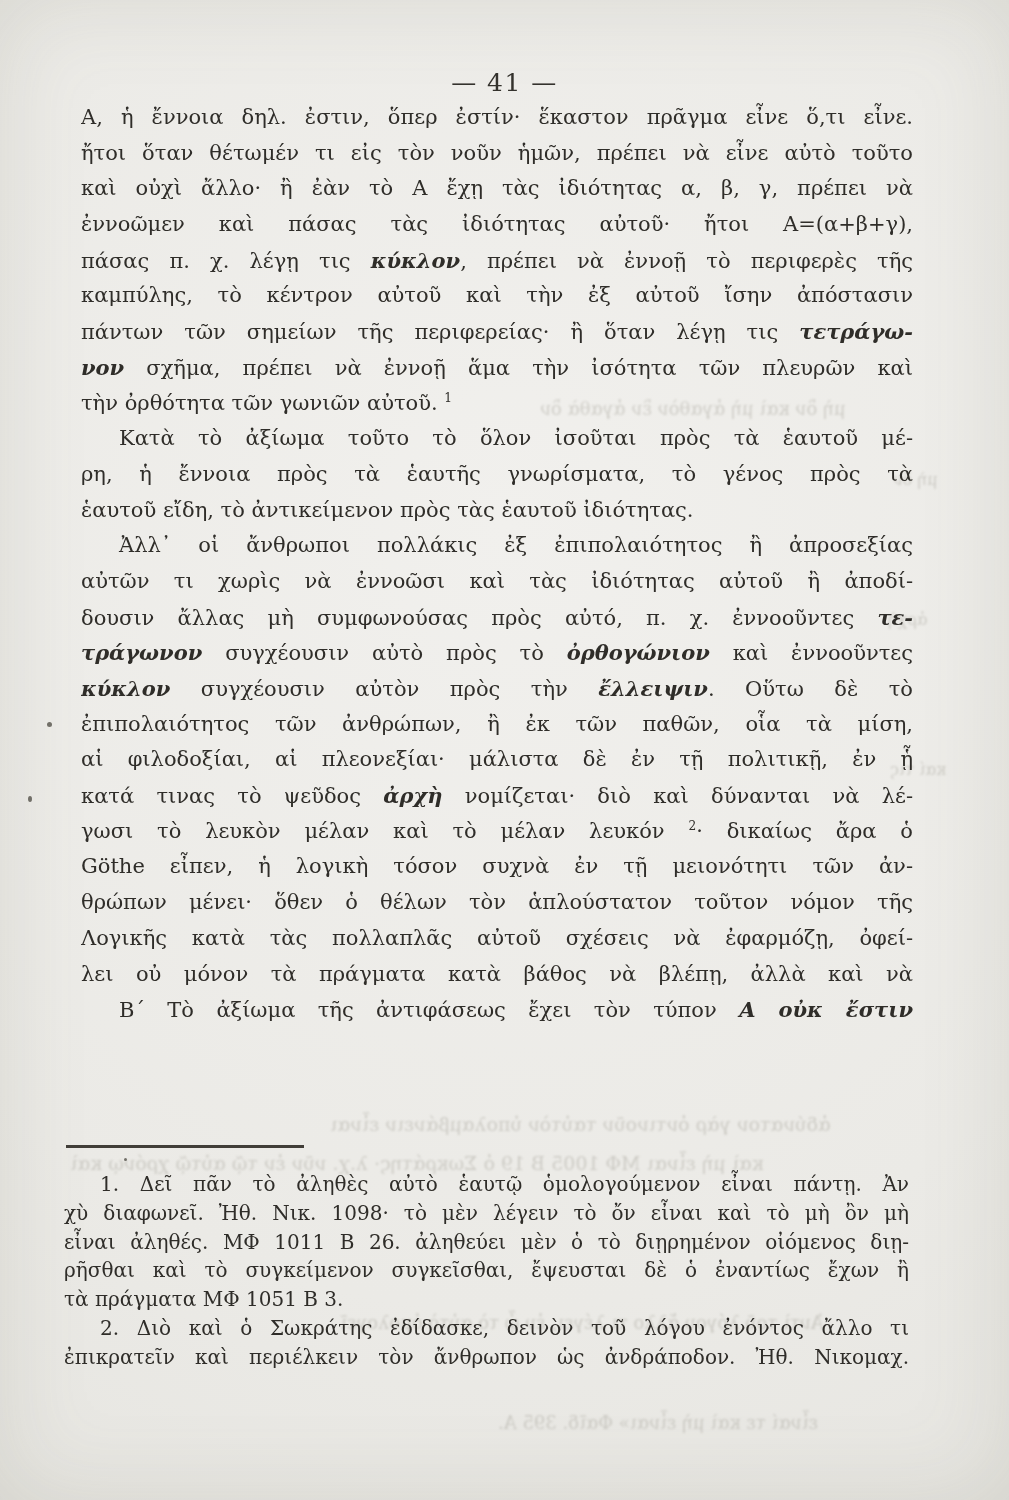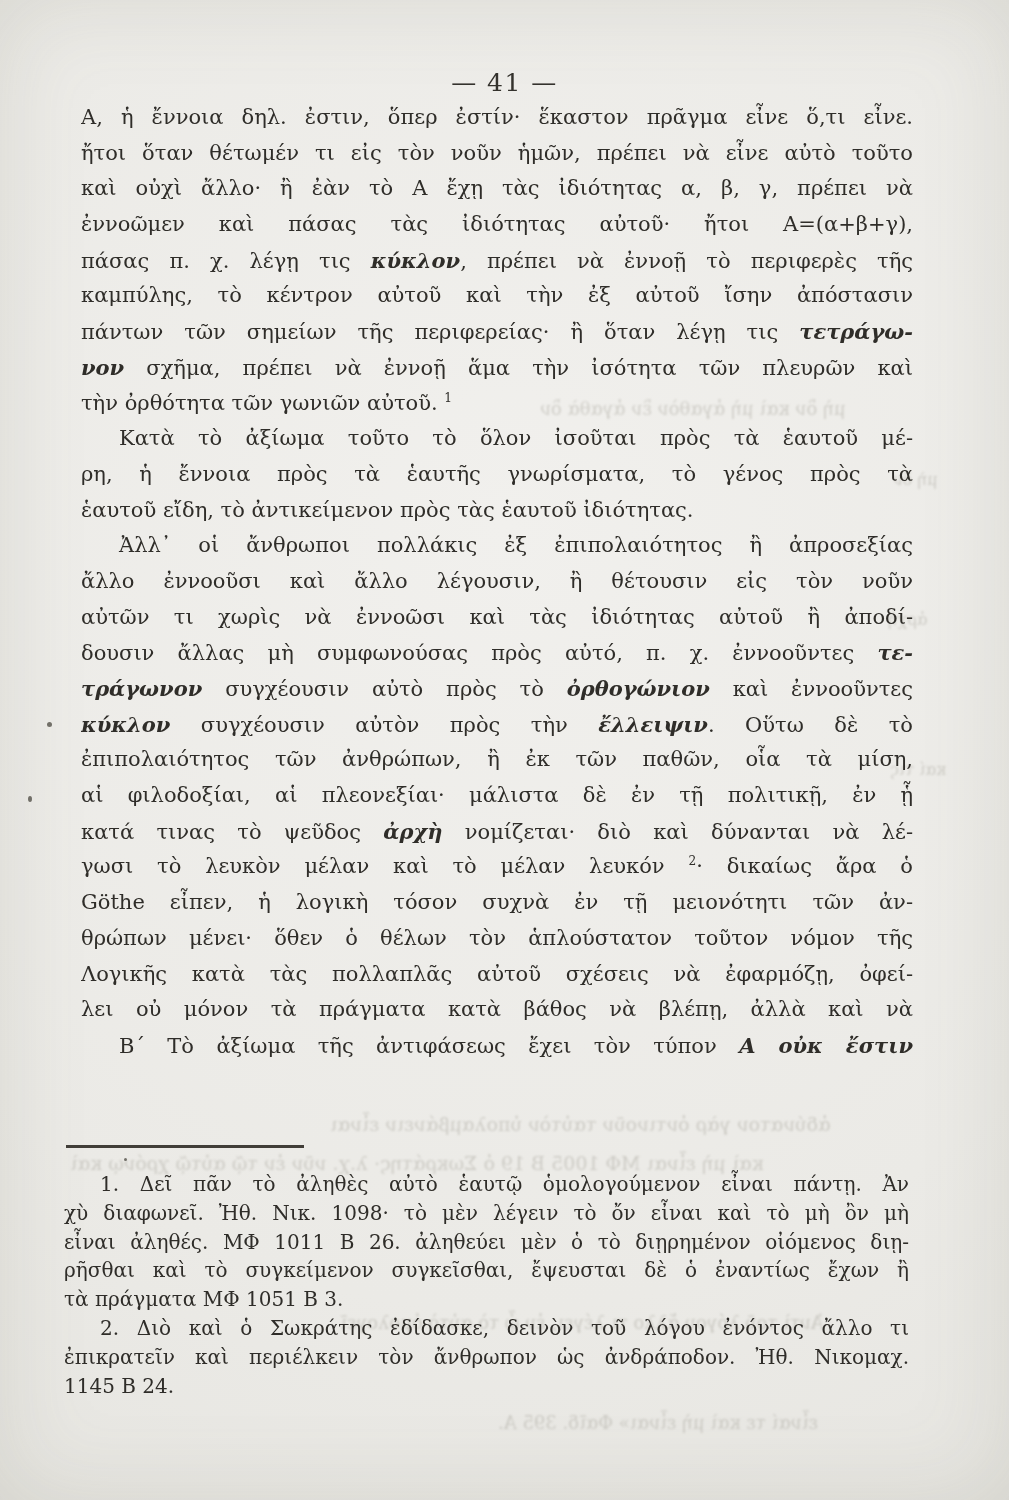--- a/index.html
+++ b/index.html
@@ -56,21 +56,20 @@
       <div class="line"><span class="">ἐννοῶμεν καὶ πάσας τὰς ἰδιότητας αὐτοῦ· ἤτοι Α=(α+β+γ),</span></div>
       <div class="line"><span class="">πάσας π. χ. λέγῃ τις </span><span class="b">κύκλον</span><span class="">, πρέπει νὰ ἐννοῇ τὸ περιφερὲς τῆς</span></div>
       <div class="line"><span class="">καμπύλης, τὸ κέντρον αὐτοῦ καὶ τὴν ἐξ αὐτοῦ ἴσην ἀπόστασιν</span></div>
       <div class="line"><span class="">πάντων τῶν σημείων τῆς περιφερείας· ἢ ὅταν λέγῃ τις </span><span class="b">τετράγω-</span></div>
       <div class="line"><span class="b">νον</span><span class=""> σχῆμα, πρέπει νὰ ἐννοῇ ἅμα τὴν ἰσότητα τῶν πλευρῶν καὶ</span></div>
       <div class="line last"><span class="">τὴν ὀρθότητα τῶν γωνιῶν αὐτοῦ. </span><span class="sup">1</span></div>
       <div class="line ind"><span class="">Κατὰ τὸ ἀξίωμα τοῦτο τὸ ὅλον ἰσοῦται πρὸς τὰ ἑαυτοῦ μέ-</span></div>
       <div class="line"><span class="">ρη, ἡ ἔννοια πρὸς τὰ ἑαυτῆς γνωρίσματα, τὸ γένος πρὸς τὰ</span></div>
       <div class="line last"><span class="">ἑαυτοῦ εἴδη, τὸ ἀντικείμενον πρὸς τὰς ἑαυτοῦ ἰδιότητας.</span></div>
       <div class="line ind"><span class="">Ἀλλ᾽ οἱ ἄνθρωποι πολλάκις ἐξ ἐπιπολαιότητος ἢ ἀπροσεξίας</span></div>
-      <div class="line"><span class="">ἄλλο ἐννοοῦσι καὶ ἄλλο λέγουσιν, ἢ θέτουσιν εἰς τὸν νοῦν</span></div>
       <div class="line"><span class="">αὐτῶν τι χωρὶς νὰ ἐννοῶσι καὶ τὰς ἰδιότητας αὐτοῦ ἢ ἀποδί-</span></div>
       <div class="line"><span class="">δουσιν ἄλλας μὴ συμφωνούσας πρὸς αὐτό, π. χ. ἐννοοῦντες </span><span class="b">τε-</span></div>
       <div class="line"><span class="b">τράγωνον</span><span class=""> συγχέουσιν αὐτὸ πρὸς τὸ </span><span class="b">ὀρθογώνιον</span><span class=""> καὶ ἐννοοῦντες</span></div>
       <div class="line"><span class="b">κύκλον</span><span class=""> συγχέουσιν αὐτὸν πρὸς τὴν </span><span class="b">ἔλλειψιν</span><span class="">. Οὕτω δὲ τὸ</span></div>
       <div class="line"><span class="">ἐπιπολαιότητος τῶν ἀνθρώπων, ἢ ἐκ τῶν παθῶν, οἷα τὰ μίση,</span></div>
       <div class="line"><span class="">αἱ φιλοδοξίαι, αἱ πλεονεξίαι· μάλιστα δὲ ἐν τῇ πολιτικῇ, ἐν ᾗ</span></div>
       <div class="line"><span class="">κατά τινας τὸ ψεῦδος </span><span class="b">ἀρχὴ</span><span class=""> νομίζεται· διὸ καὶ δύνανται νὰ λέ-</span></div>
       <div class="line"><span class="">γωσι τὸ λευκὸν μέλαν καὶ τὸ μέλαν λευκόν </span><span class="sup">2</span><span class="">· δικαίως ἄρα ὁ</span></div>
       <div class="line"><span class="">Göthe εἶπεν, ἡ λογικὴ τόσον συχνὰ ἐν τῇ μειονότητι τῶν ἀν-</span></div>
       <div class="line"><span class="">θρώπων μένει· ὅθεν ὁ θέλων τὸν ἁπλούστατον τοῦτον νόμον τῆς</span></div>
@@ -82,21 +81,20 @@
   <div class="fnrule"></div>
 
   <section id="footnote-lines" class="footnotes">
       <div class="line ind"><span class="">1. Δεῖ πᾶν τὸ ἀληθὲς αὐτὸ ἑαυτῷ ὁμολογούμενον εἶναι πάντῃ. Ἀν</span></div>
       <div class="line"><span class="">χὺ διαφωνεῖ. Ἠθ. Νικ. 1098· τὸ μὲν λέγειν τὸ ὄν εἶναι καὶ τὸ μὴ ὂν μὴ</span></div>
       <div class="line"><span class="">εἶναι ἀληθές. ΜΦ 1011 Β 26. ἀληθεύει μὲν ὁ τὸ διῃρημένον οἰόμενος διῃ-</span></div>
       <div class="line"><span class="">ρῆσθαι καὶ τὸ συγκείμενον συγκεῖσθαι, ἔψευσται δὲ ὁ ἐναντίως ἔχων ἢ</span></div>
       <div class="line last"><span class="">τὰ πράγματα ΜΦ 1051 Β 3.</span></div>
       <div class="line ind"><span class="">2. Διὸ καὶ ὁ Σωκράτης ἐδίδασκε, δεινὸν τοῦ λόγου ἐνόντος ἄλλο τι</span></div>
       <div class="line"><span class="">ἐπικρατεῖν καὶ περιέλκειν τὸν ἄνθρωπον ὡς ἀνδράποδον. Ἠθ. Νικομαχ.</span></div>
-      <div class="line last"><span class="">1145 Β 24.</span></div>
     </section>
 
   <div id="speck-layer">
       <div class="speck" style="left: 47px; top: 722px; width: 5px; height: 5px;"></div>
       <div class="speck" style="left: 28px; top: 796px; width: 4px; height: 6px;"></div>
       <div class="speck" style="left: 124px; top: 1158px; width: 3px; height: 3px;"></div>
     </div>
 </div>
 
 </body></html>

